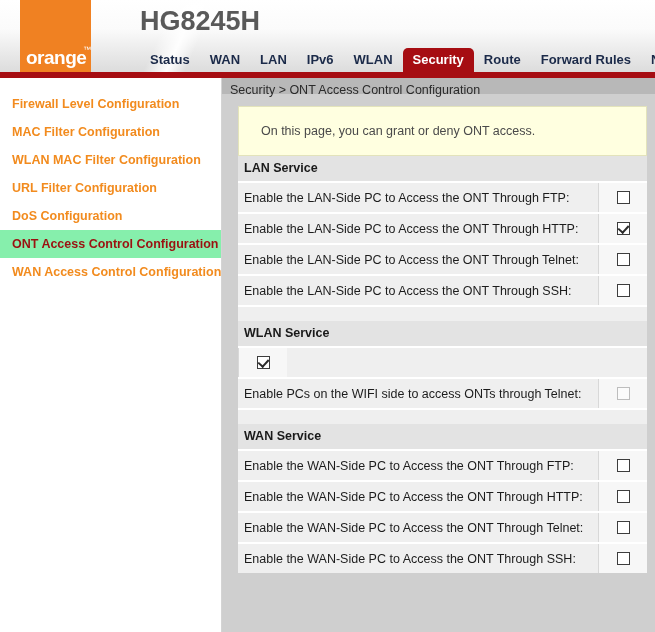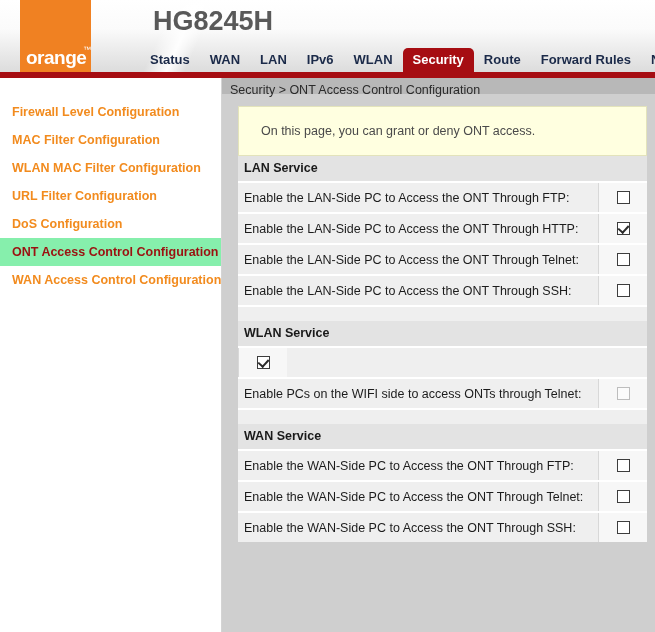--- a/index.html
+++ b/index.html
@@ -66,21 +66,20 @@
     line-height: 1;
   }
   .product-title {
     position: absolute;
     left: 140px;
     top: 6px;
     font-size: 27px;
     font-weight: bold;
     color: #595959;
     letter-spacing: 0px;
-    margin-left: 13px;
   }
 
   
   .navbar {
     position: absolute;
     left: 0;
     top: 46px;
     width: 655px;
     height: 26px;
     display: flex;
@@ -121,21 +120,21 @@
   }
   .sidebar {
     position: absolute;
     left: 0;
     top: 0;
     width: 222px;
     height: 554px;
     background: #ffffff;
     border-right: 1px solid #d4d4d4;
     box-sizing: border-box;
-    padding-top: 20px;
+    padding-top: 12px;
   }
   .side-item {
     font-size: 12.5px;
     font-weight: bold;
     color: #f28b1e;
     padding: 7px 0 7px 12px;
     line-height: 14px;
     cursor: pointer;
     white-space: nowrap;
   }
@@ -336,20 +335,26 @@
             </div>
             <div class="section">
               <div class="section-title">WAN Service</div>
               <div class="row">
                 <div class="row-label">Enable the WAN-Side PC to Access the ONT Through FTP:</div>
                 <div class="row-control">
                   <div class="cb"></div>
                 </div>
               </div>
               <div class="row">
+                <div class="row-label">Enable the WAN-Side PC to Access the ONT Through HTTP:</div>
+                <div class="row-control">
+                  <div class="cb"></div>
+                </div>
+              </div>
+              <div class="row">
                 <div class="row-label">Enable the WAN-Side PC to Access the ONT Through Telnet:</div>
                 <div class="row-control">
                   <div class="cb"></div>
                 </div>
               </div>
               <div class="row">
                 <div class="row-label">Enable the WAN-Side PC to Access the ONT Through SSH:</div>
                 <div class="row-control">
                   <div class="cb"></div>
                 </div>

